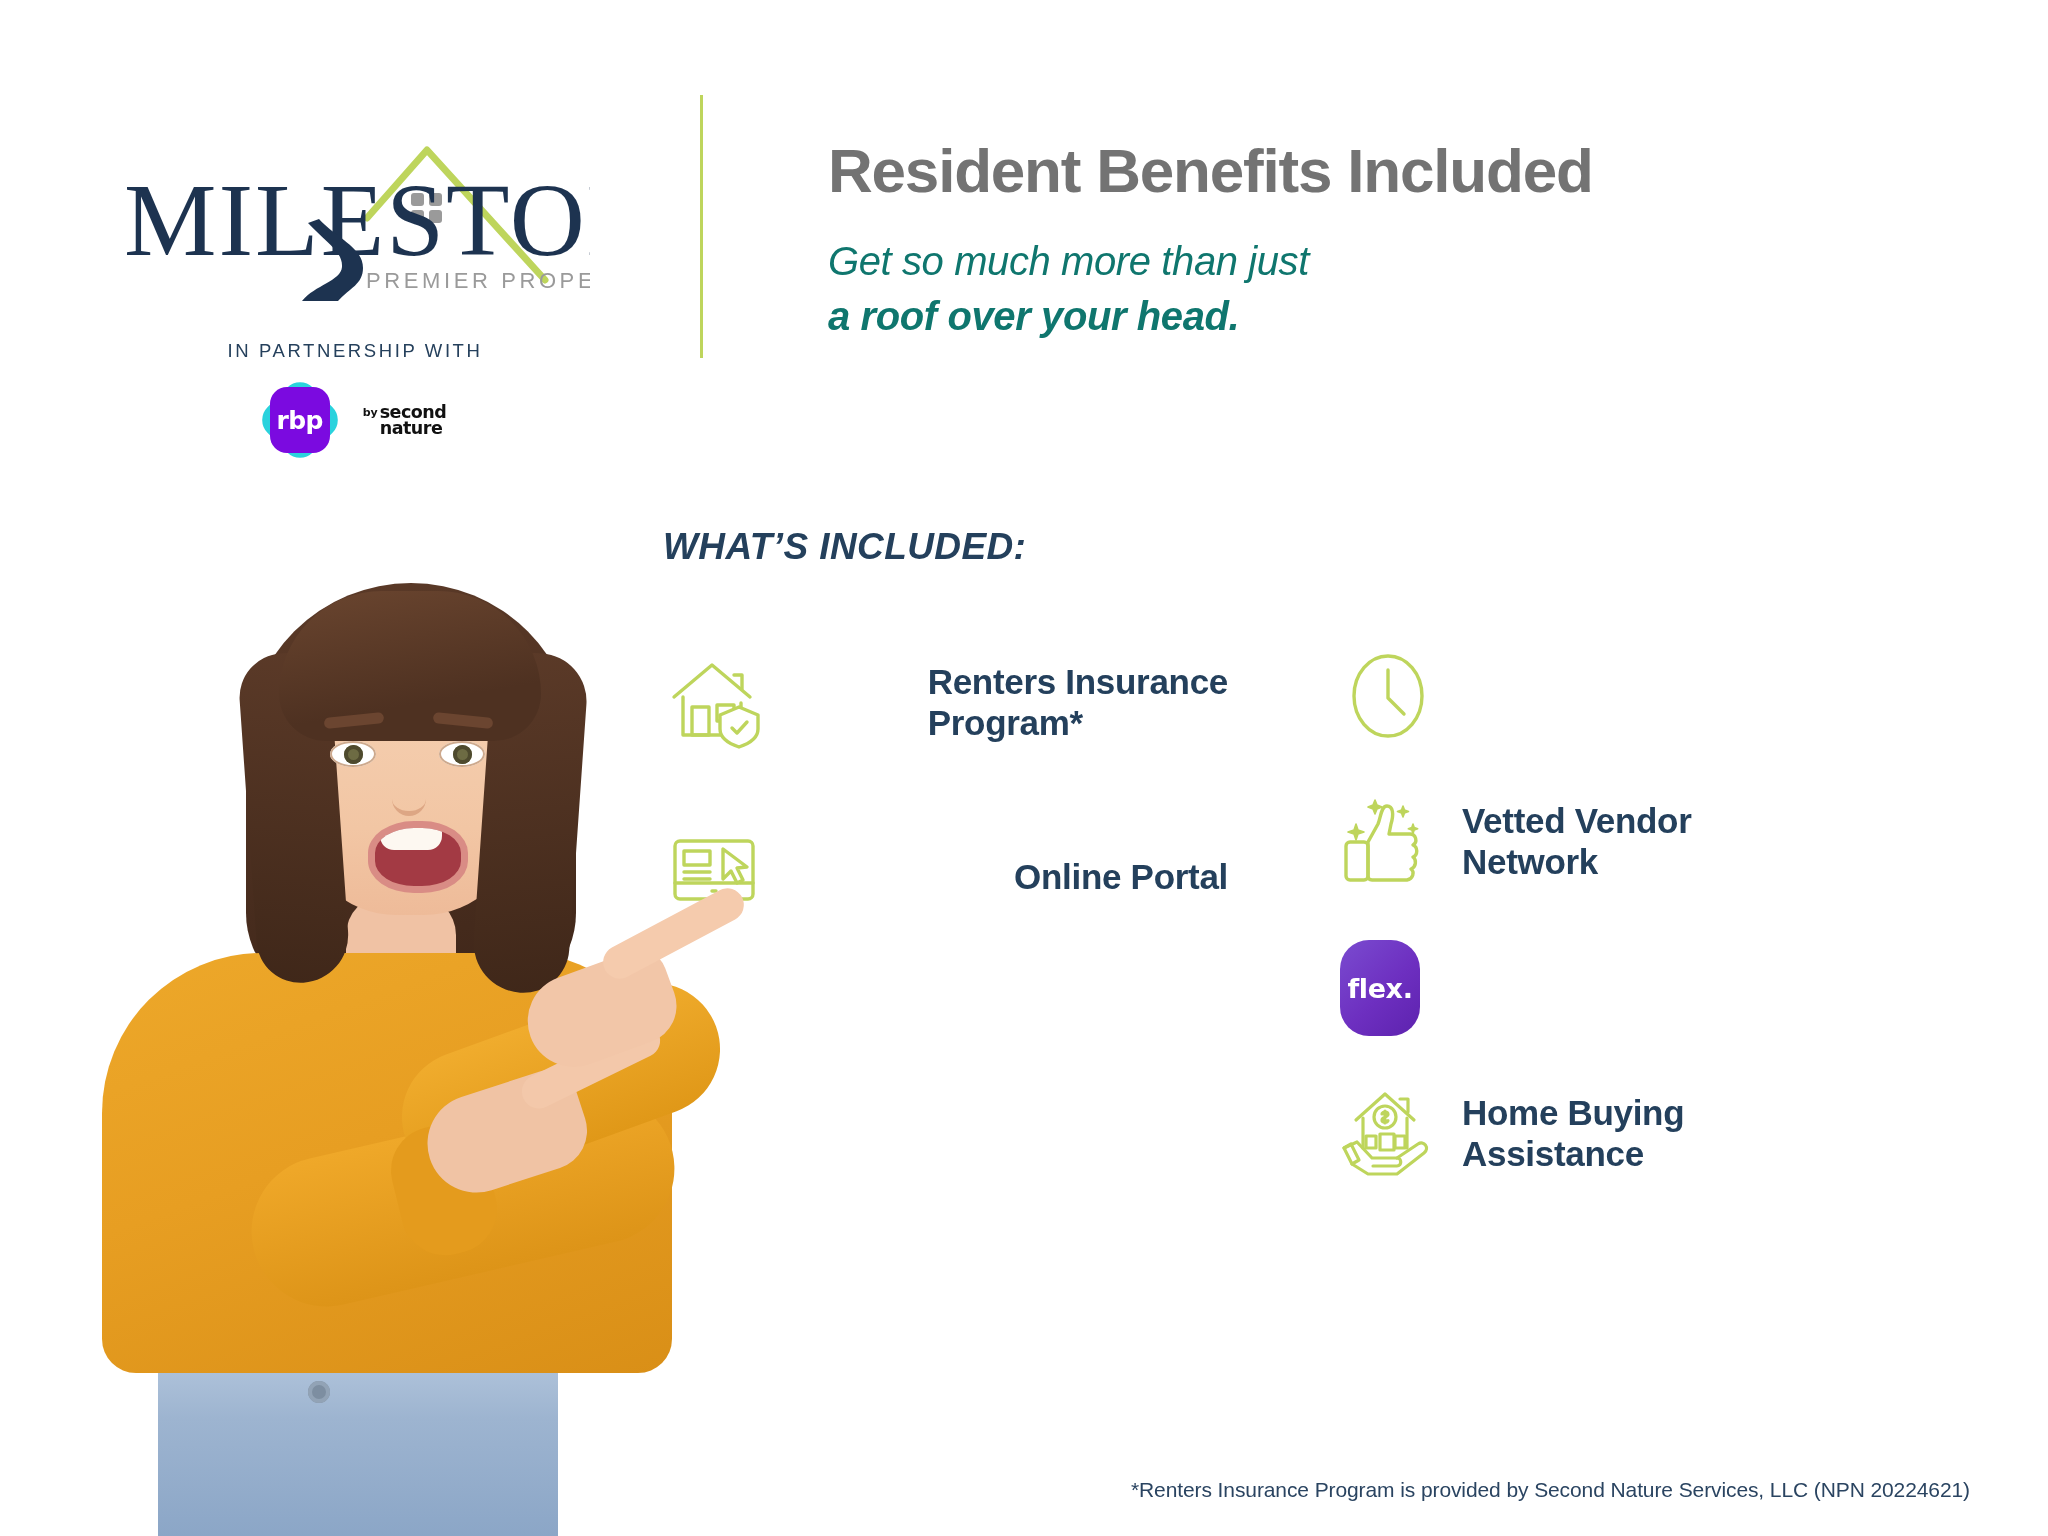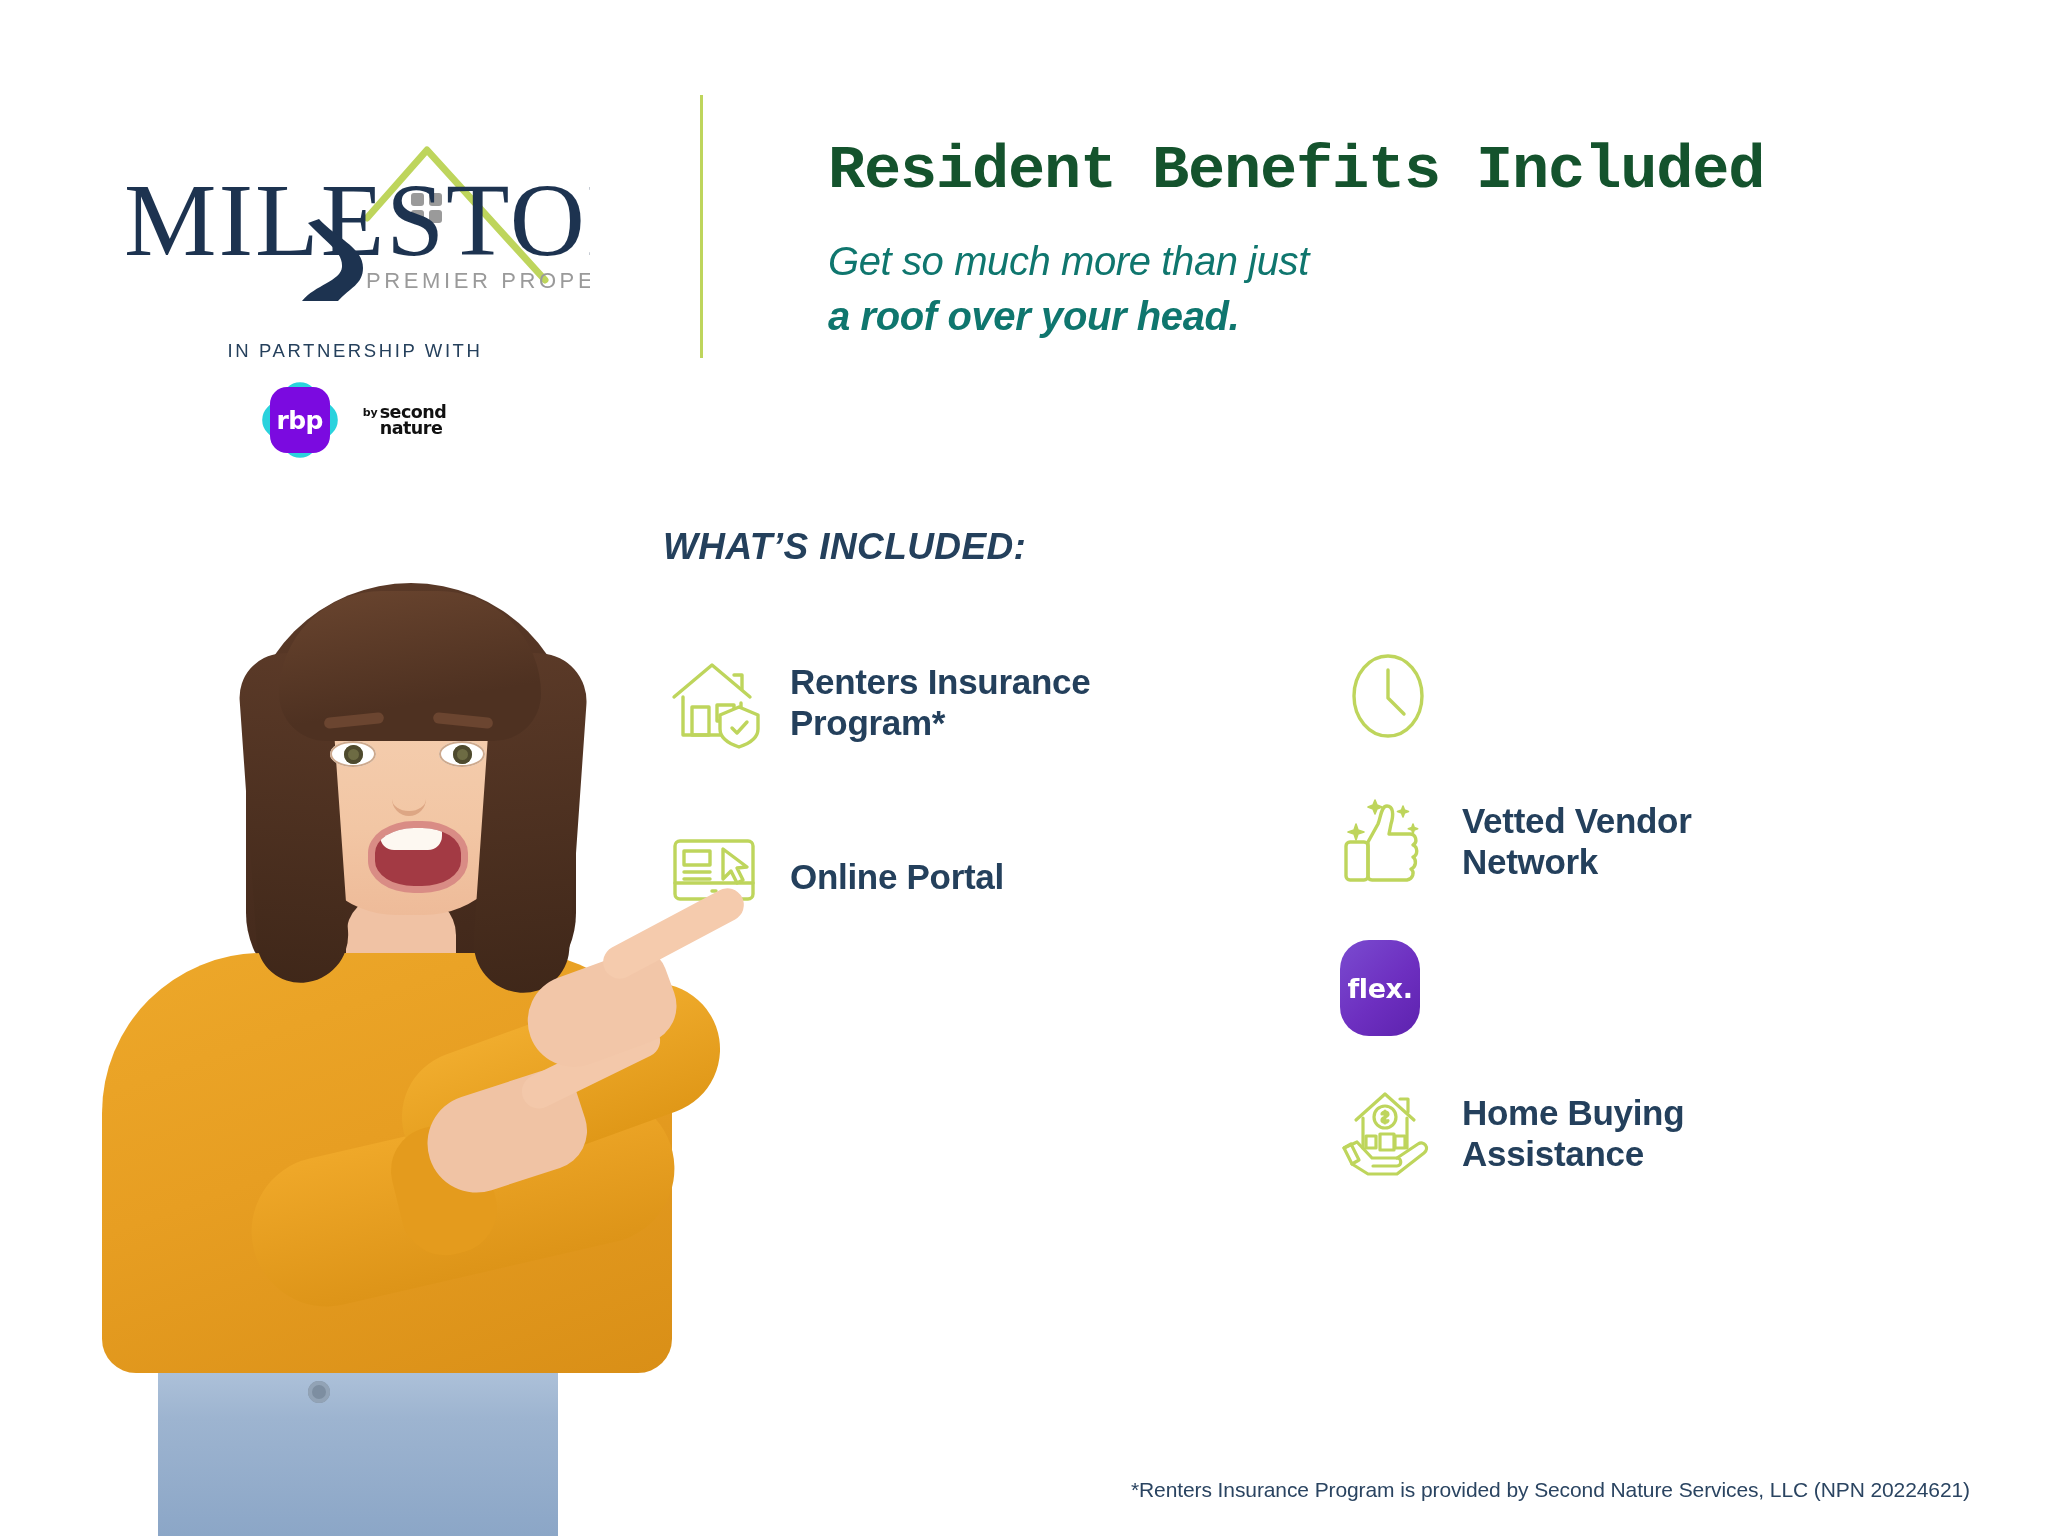--- a/index.html
+++ b/index.html
@@ -124,24 +124,24 @@
   
   #header-text {
     position: absolute;
     left: 828px;
     top: 138px;
     width: 1120px;
   }
   #page-title {
     font-size: 62px;
     font-weight: bold;
-    color: #14532d;
+    color: #737373;
     letter-spacing: -1.2px;
     line-height: 1.05;
-    font-family: Liberation Mono, monospace;
+    font-family: Liberation Sans, sans-serif;
   }
   #subhead {
     margin-top: 34px;
     color: #0f766e;
     font-style: italic;
     line-height: 1.22;
   }
   #subhead-line1 {
     font-size: 40px;
     font-weight: 400;
@@ -172,21 +172,21 @@
     position: absolute;
   }
   #benefits-col-left { left: 668px; top: 655px; width: 560px; }
   #benefits-col-right { left: 1340px; top: 648px; width: 620px; }
 
   .benefit-item {
     display: flex;
     align-items: center;
     gap: 26px;
   }
-  #benefits-col-left .benefit-item { margin-bottom: 78px; }
+  #benefits-col-left .benefit-item { margin-bottom: 78px; justify-content: space-between; }
   #benefits-col-right .benefit-item { margin-bottom: 50px; }
 
   .benefit-icon {
     flex: none;
     width: 96px;
     height: 96px;
     display: flex;
     align-items: center;
     justify-content: center;
   }

